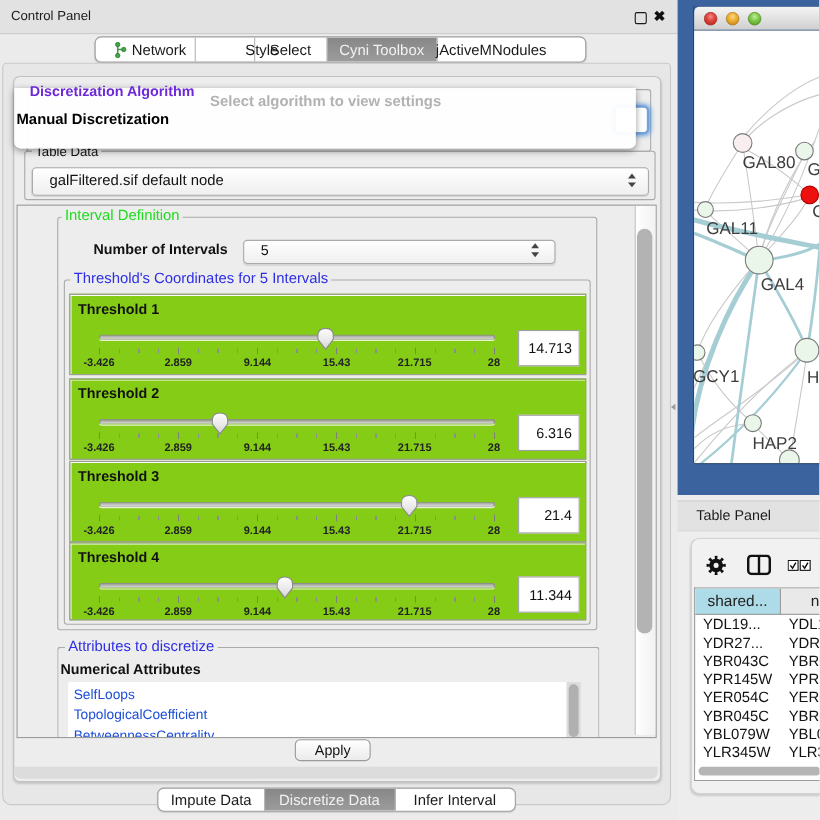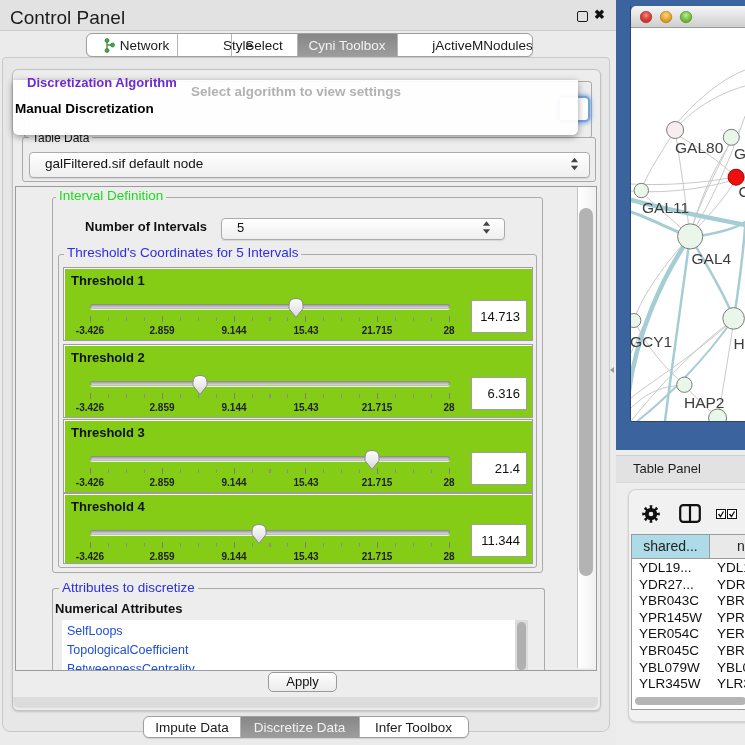--- a/index.html
+++ b/index.html
@@ -2,21 +2,21 @@
 <html><head>
 <meta charset="utf-8">
 <style>
 html,body{margin:0;padding:0;}
 body{width:745px;height:745px;overflow:hidden;font-family:"Liberation Sans",sans-serif;background:#ededed;position:relative;}
 .abs{position:absolute;}
 #page{position:absolute;left:0;top:0;width:745px;height:745px;}
 
 #cpwin{left:0;top:0;width:616px;height:745px;background:#ebebeb;}
 #titlebar{left:0;top:0;width:616px;height:30px;background:#e2e2e2;border-bottom:1px solid #cccccc;}
-#titletext{left:10px;top:7px;font-size:19px;color:#1c1c1c;}
+#titletext{left:10px;top:7px;font-size:12px;color:#1c1c1c;}
 .tabstrip{background:#ffffff;border:1px solid #9f9f9f;border-radius:6px;box-shadow:0 1px 1px rgba(0,0,0,0.12);overflow:hidden;}
 .tabseg{position:absolute;top:0;height:100%;}
 .tabsel{background:linear-gradient(#878787,#9c9c9c);}
 .tablbl{position:absolute;top:0;height:100%;display:flex;align-items:center;justify-content:center;font-size:13.5px;color:#1a1a1a;}
 .tabsep{position:absolute;top:0;width:1px;height:100%;background:#b5b5b5;}
 
 #outerpanel{left:2px;top:57px;width:606px;height:673px;background:#e7e7e7;border:1px solid #c9c9c9;border-radius:4px 4px 8px 8px;}
 #innerpanel{left:12px;top:69px;width:587px;height:640px;background:#ededed;border:1px solid #c2c2c2;border-radius:6px;box-shadow:0 1px 2px rgba(0,0,0,0.15);}
 #footband{left:13px;top:697px;width:585px;height:11px;background:#dcdcdc;border-radius:0 0 6px 6px;}
 .groupbox{border:1px solid #aaaaaa;border-radius:3px;}
@@ -103,21 +103,21 @@
         <line x1="4" y1="3" x2="4" y2="12" stroke="#4f8f4f" stroke-width="1.4"></line>
         <line x1="4" y1="7" x2="9" y2="7" stroke="#4f8f4f" stroke-width="1.4"></line>
         <circle cx="4" cy="2.5" r="2" fill="#44a544" stroke="#2c7a2c" stroke-width="0.7"></circle>
         <circle cx="4" cy="12.5" r="2" fill="#44a544" stroke="#2c7a2c" stroke-width="0.7"></circle>
         <circle cx="9.5" cy="7" r="2" fill="#44a544" stroke="#2c7a2c" stroke-width="0.7"></circle>
       </svg>
       Network</div>
     <div class="tablbl" style="left:90px;width:54px;margin-left:34px;">Style</div>
     <div class="tablbl" style="left:144px;width:66px;">Select</div>
     <div class="tablbl" style="left:210px;width:100px;color:#f2f2f2;">Cyni Toolbox</div>
-    <div class="tablbl" style="left:328px;width:135px;">jActiveMNodules</div>
+    <div class="tablbl" style="left:292px;width:135px;">jActiveMNodules</div>
   </div>
 
   <div class="abs" id="outerpanel"></div>
   <div class="abs" id="innerpanel"></div>
   <div class="abs" id="footband"></div>
 
   <div class="abs groupbox" style="left:24px;top:81px;width:566px;height:55px;"></div>
   <div class="abs" style="left:25px;top:75px;font-size:13px;font-weight:bold;color:#6d28d9;padding:0 2px;z-index:41;">Discretization Algorithm</div>
   <div class="abs" style="left:558px;top:96px;width:28px;height:22px;background:#fff;border:2px solid #74a3dc;border-radius:5px;box-shadow:0 0 4px 1px rgba(90,150,220,0.85);"></div>
 
@@ -224,21 +224,21 @@
   </div>
 
   <div class="abs" id="applybtn">Apply</div>
 
   <div class="abs tabstrip" style="left:143px;top:702px;width:324px;height:20px;margin-top:14px;">
     <div class="tabseg tabsel" style="left:96px;width:119px;"></div>
     <div class="tabsep" style="left:96px;"></div>
     <div class="tabsep" style="left:215px;"></div>
     <div class="tablbl" style="left:0px;width:96px;">Impute Data</div>
     <div class="tablbl" style="left:96px;width:119px;color:#f2f2f2;">Discretize Data</div>
-    <div class="tablbl" style="left:215px;width:109px;">Infer Toolbox</div>
+    <div class="tablbl" style="left:215px;width:109px;">Infer Interval</div>
   </div>
 
   <div class="abs" style="left:13px;top:80px;width:565px;height:55px;background:rgba(255,255,255,0.95);border-radius:0 0 6px 6px;box-shadow:0 2px 7px rgba(0,0,0,0.4);z-index:40;"></div>
   <div class="abs" style="left:191px;top:84px;font-size:13.5px;font-weight:bold;color:#b2b2b2;z-index:42;">Select algorithm to view settings</div>
   <div class="abs" style="left:15px;top:101px;font-size:13.5px;font-weight:bold;color:#000;z-index:42;">Manual Discretization</div>
 
   <div class="abs" id="bluedesk"></div>
   <div class="abs" style="left:610px;top:367px;width:0;height:0;border-top:3px solid transparent;border-bottom:3px solid transparent;border-right:4px solid #9a9a9a;"></div>
   <div class="abs" id="netwin">
     <div class="abs" id="nettitle"></div>

